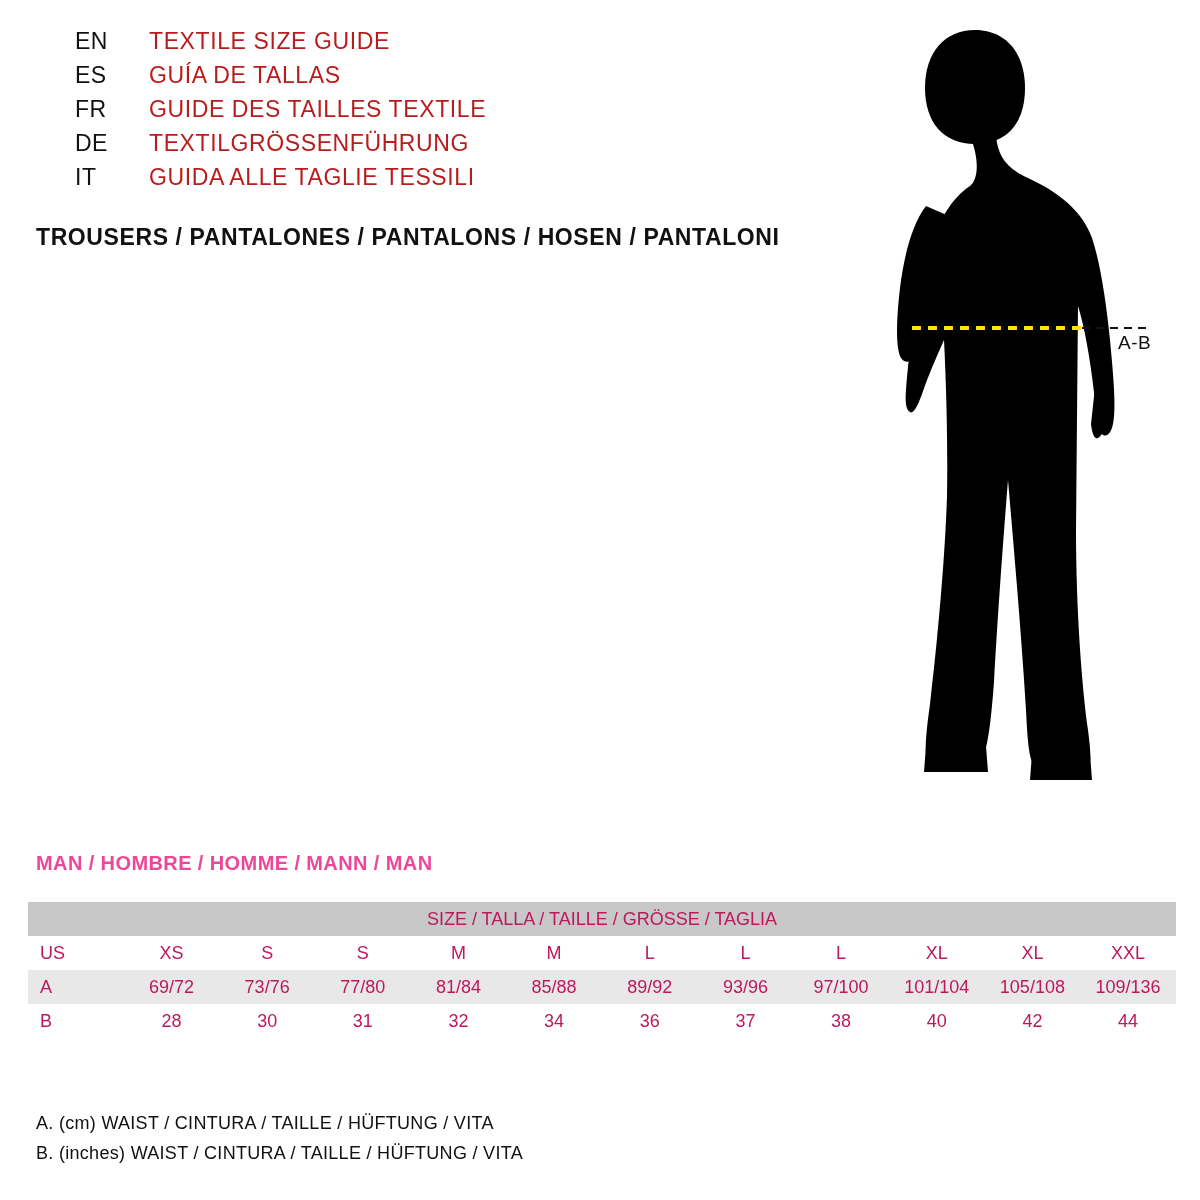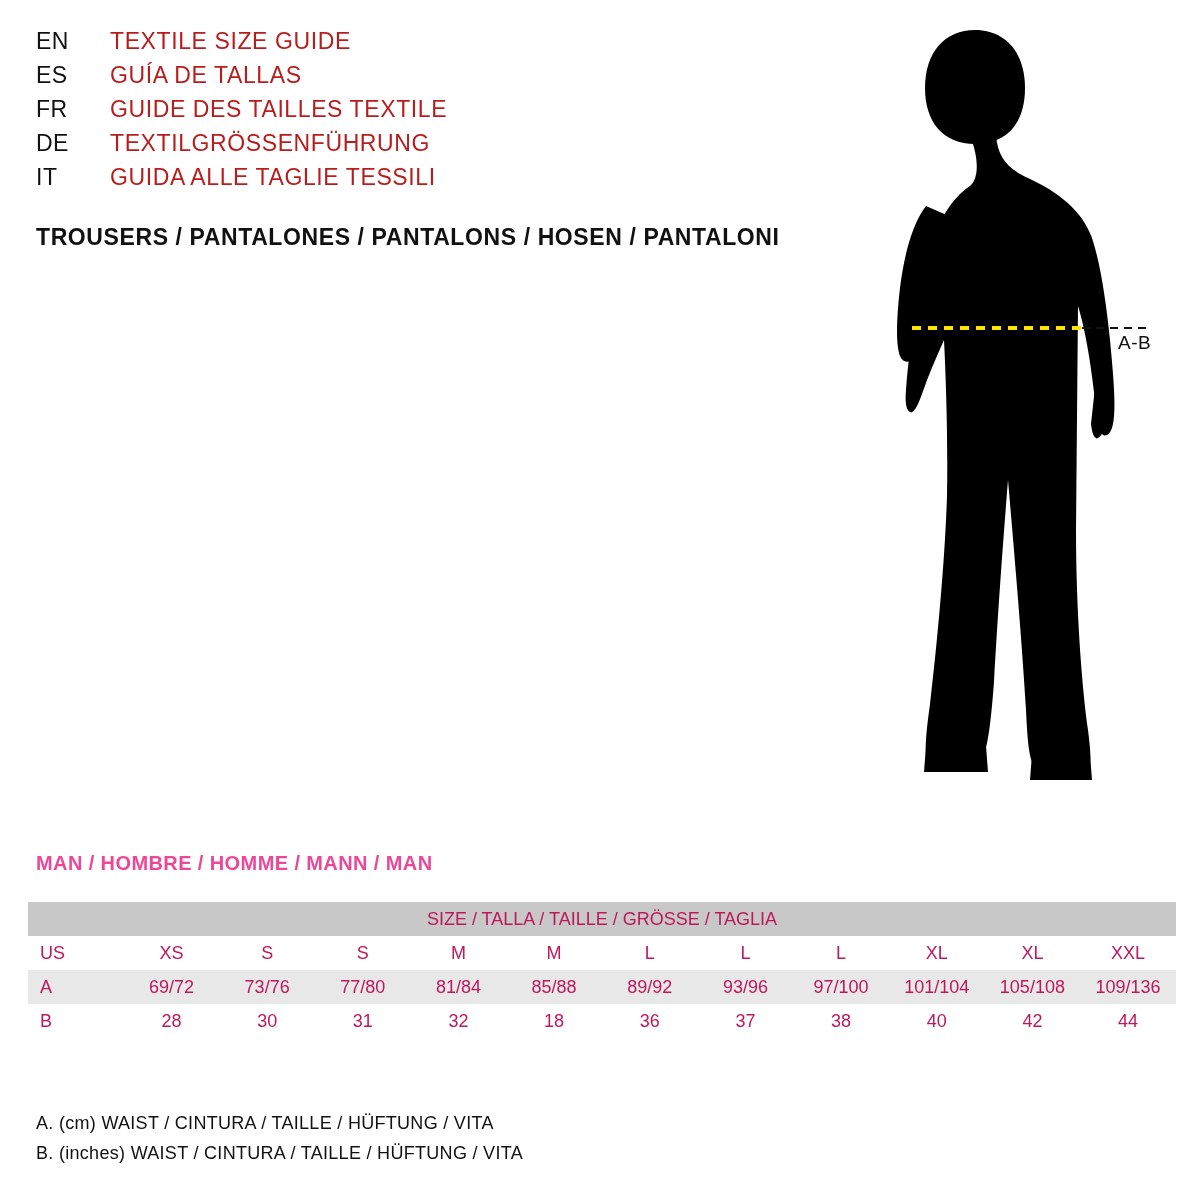--- a/index.html
+++ b/index.html
@@ -26,20 +26,21 @@
   .lang-row {
     display: flex;
     align-items: baseline;
     height: 34px;
   }
   .lang-code {
     width: 74px;
     font-size: 23px;
     letter-spacing: 0.5px;
     color: #111;
+    margin-left: 39px;
   }
   .lang-text {
     font-size: 23px;
     letter-spacing: 0.6px;
     color: #b91c1c;
     text-transform: uppercase;
   }
   #garment-title {
     position: absolute;
     left: 36px;
@@ -233,21 +234,21 @@
       <td>101/104</td>
       <td>105/108</td>
       <td>109/136</td>
     </tr>
     <tr class="plain">
       <td class="rowhead">B</td>
       <td>28</td>
       <td>30</td>
       <td>31</td>
       <td>32</td>
-      <td>18</td>
+      <td>34</td>
       <td>36</td>
       <td>37</td>
       <td>38</td>
       <td>40</td>
       <td>42</td>
       <td>44</td>
     </tr>
   </tbody>
 </table>
 

